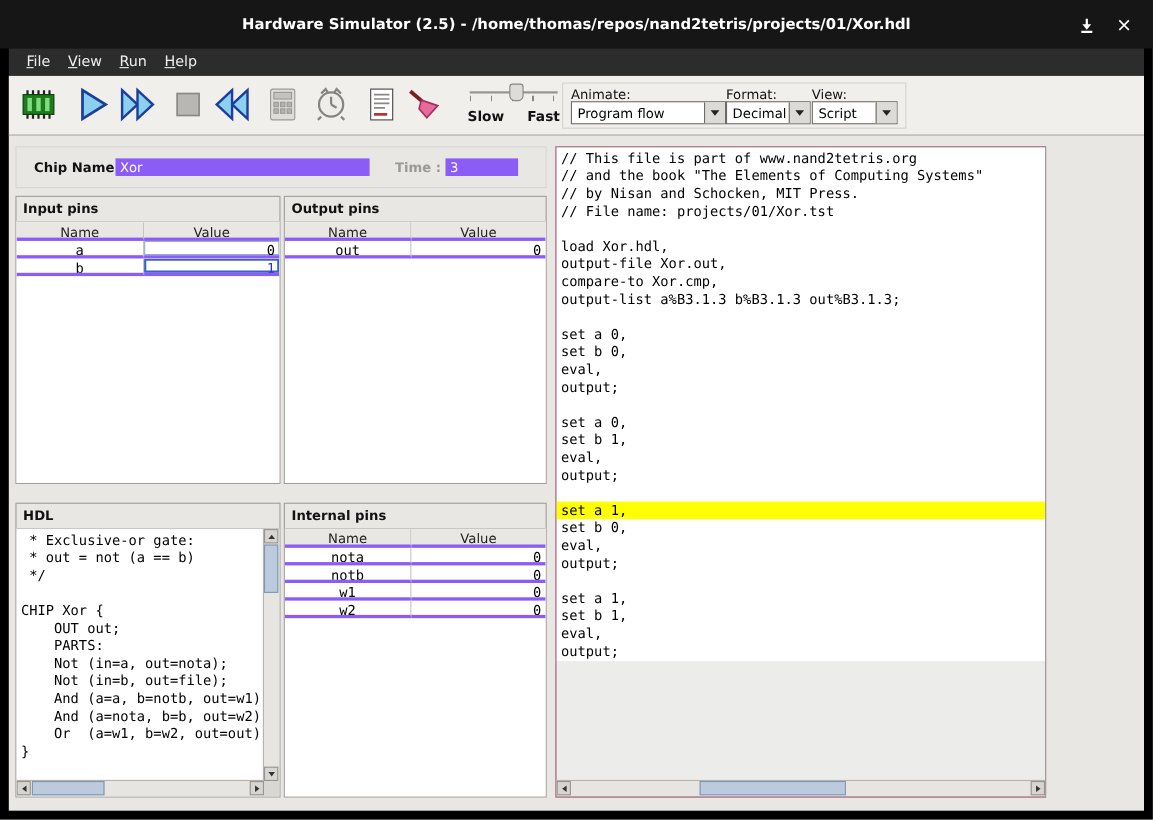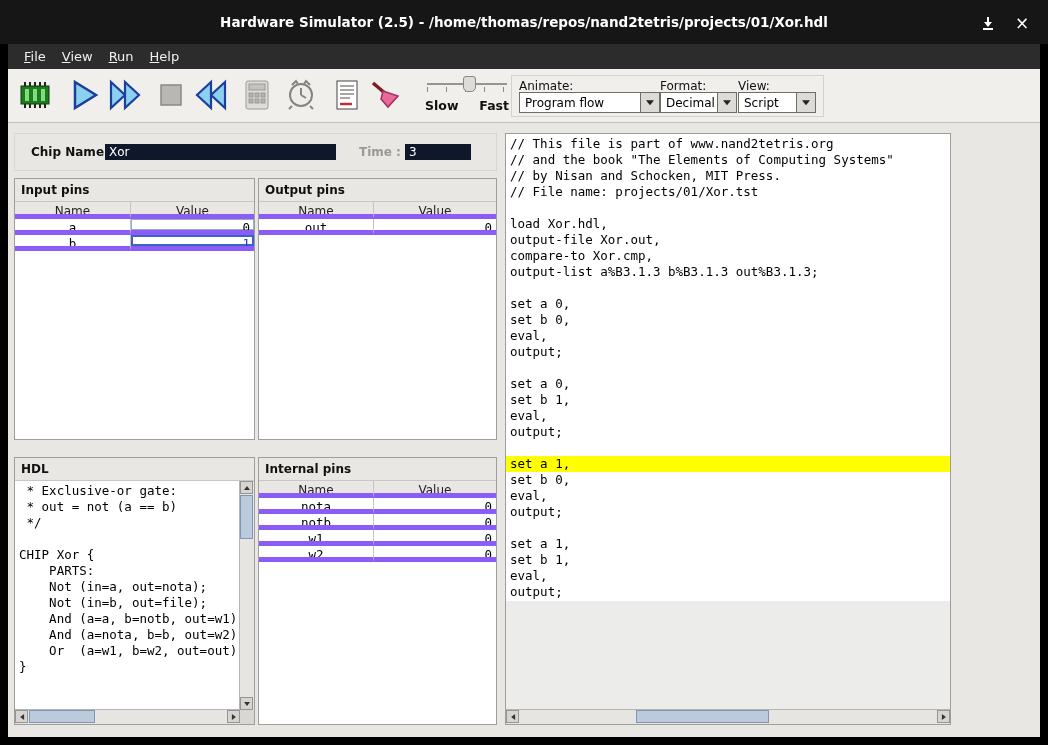--- a/index.html
+++ b/index.html
@@ -45,32 +45,32 @@
   .combo .btn::after{content:"";position:absolute;left:50%;top:50%;transform:translate(-50%,-30%);
          border:4px solid transparent;border-top:5px solid #222;}
 
   
   .main{position:absolute;left:8px;top:123px;width:1032px;height:614px;background:#e9e7e3;}
 
   
   .chiprow{position:absolute;left:6px;top:10px;width:483px;height:38px;border:1px solid #d8d6d2;box-sizing:border-box;}
   .chip-label{position:absolute;font-size:12px;font-weight:bold;color:#111;}
   .time-label{position:absolute;font-size:12px;font-weight:bold;color:#9b9995;}
-  .yfield{position:absolute;height:16px;background:#0f172a;color:#fff;font-size:12px;
+  .yfield{position:absolute;height:16px;background:#8b5cf6;color:#fff;font-size:12px;
           padding:1px 0 0 4px;box-sizing:border-box;white-space:nowrap;overflow:hidden;}
 
   
   .panel{position:absolute;border:1px solid #a09e9a;background:#e9e7e3;box-sizing:border-box;}
   .panel-title{height:22px;font-size:12px;font-weight:bold;color:#111;padding:4px 0 0 6px;box-sizing:border-box;}
   .panel-body{position:absolute;left:0;top:22px;right:0;bottom:0;background:#fff;overflow:hidden;border-top:1px solid #c9c7c3;}
 
   
   .trow{display:flex;height:16px;}
   .trow.thead{height:17px;}
-  .tc{box-sizing:border-box;border-right:1px solid #c6c4c0;border-bottom:5px solid #8b5cf6;overflow:hidden;}
+  .tc{box-sizing:border-box;border-right:1px solid #c6c4c0;border-bottom:3px solid #8b5cf6;overflow:hidden;}
   .trow .tc:last-child{border-right:none;}
   .trow .tc:first-child{width:48.5%;}
   .trow .tc:last-child{width:51.5%;}
   .th{background:#e9e7e3;font-size:12px;color:#222;text-align:center;padding-top:2px;}
   .tname{font-family:"DejaVu Sans Mono","Liberation Mono",monospace;font-size:12.5px;text-align:center;padding-top:1px;}
   .tval{font-family:"DejaVu Sans Mono","Liberation Mono",monospace;font-size:12.5px;text-align:right;padding:1px 4px 0 0;}
   .field{box-shadow:inset 0 0 0 1px #93aecb;}
   .focused{box-shadow:inset 0 0 0 2px #3a62c8;color:#2238c8;}
 
   
@@ -288,20 +288,21 @@
 
     <div class="panel" style="left:6px;top:334px;width:241px;height:268px">
       <div class="panel-title">HDL</div>
       <div class="panel-body" style="background:#e7e5e1">
         <div class="hdl-viewport">
             <div class="code-line"> * Exclusive-or gate:</div>
             <div class="code-line"> * out = not (a == b)</div>
             <div class="code-line"> */</div>
             <div class="code-line">&nbsp;</div>
             <div class="code-line">CHIP Xor {</div>
+            <div class="code-line">    OUT out;</div>
             <div class="code-line">    PARTS:</div>
             <div class="code-line">    Not (in=a, out=nota);</div>
             <div class="code-line">    Not (in=b, out=file);</div>
             <div class="code-line">    And (a=a, b=notb, out=w1);</div>
             <div class="code-line">    And (a=nota, b=b, out=w2);</div>
             <div class="code-line">    Or  (a=w1, b=w2, out=out);</div>
             <div class="code-line">}</div>
           </div>
         <div class="sb sb-v">
           <div class="sbtn up"></div>

